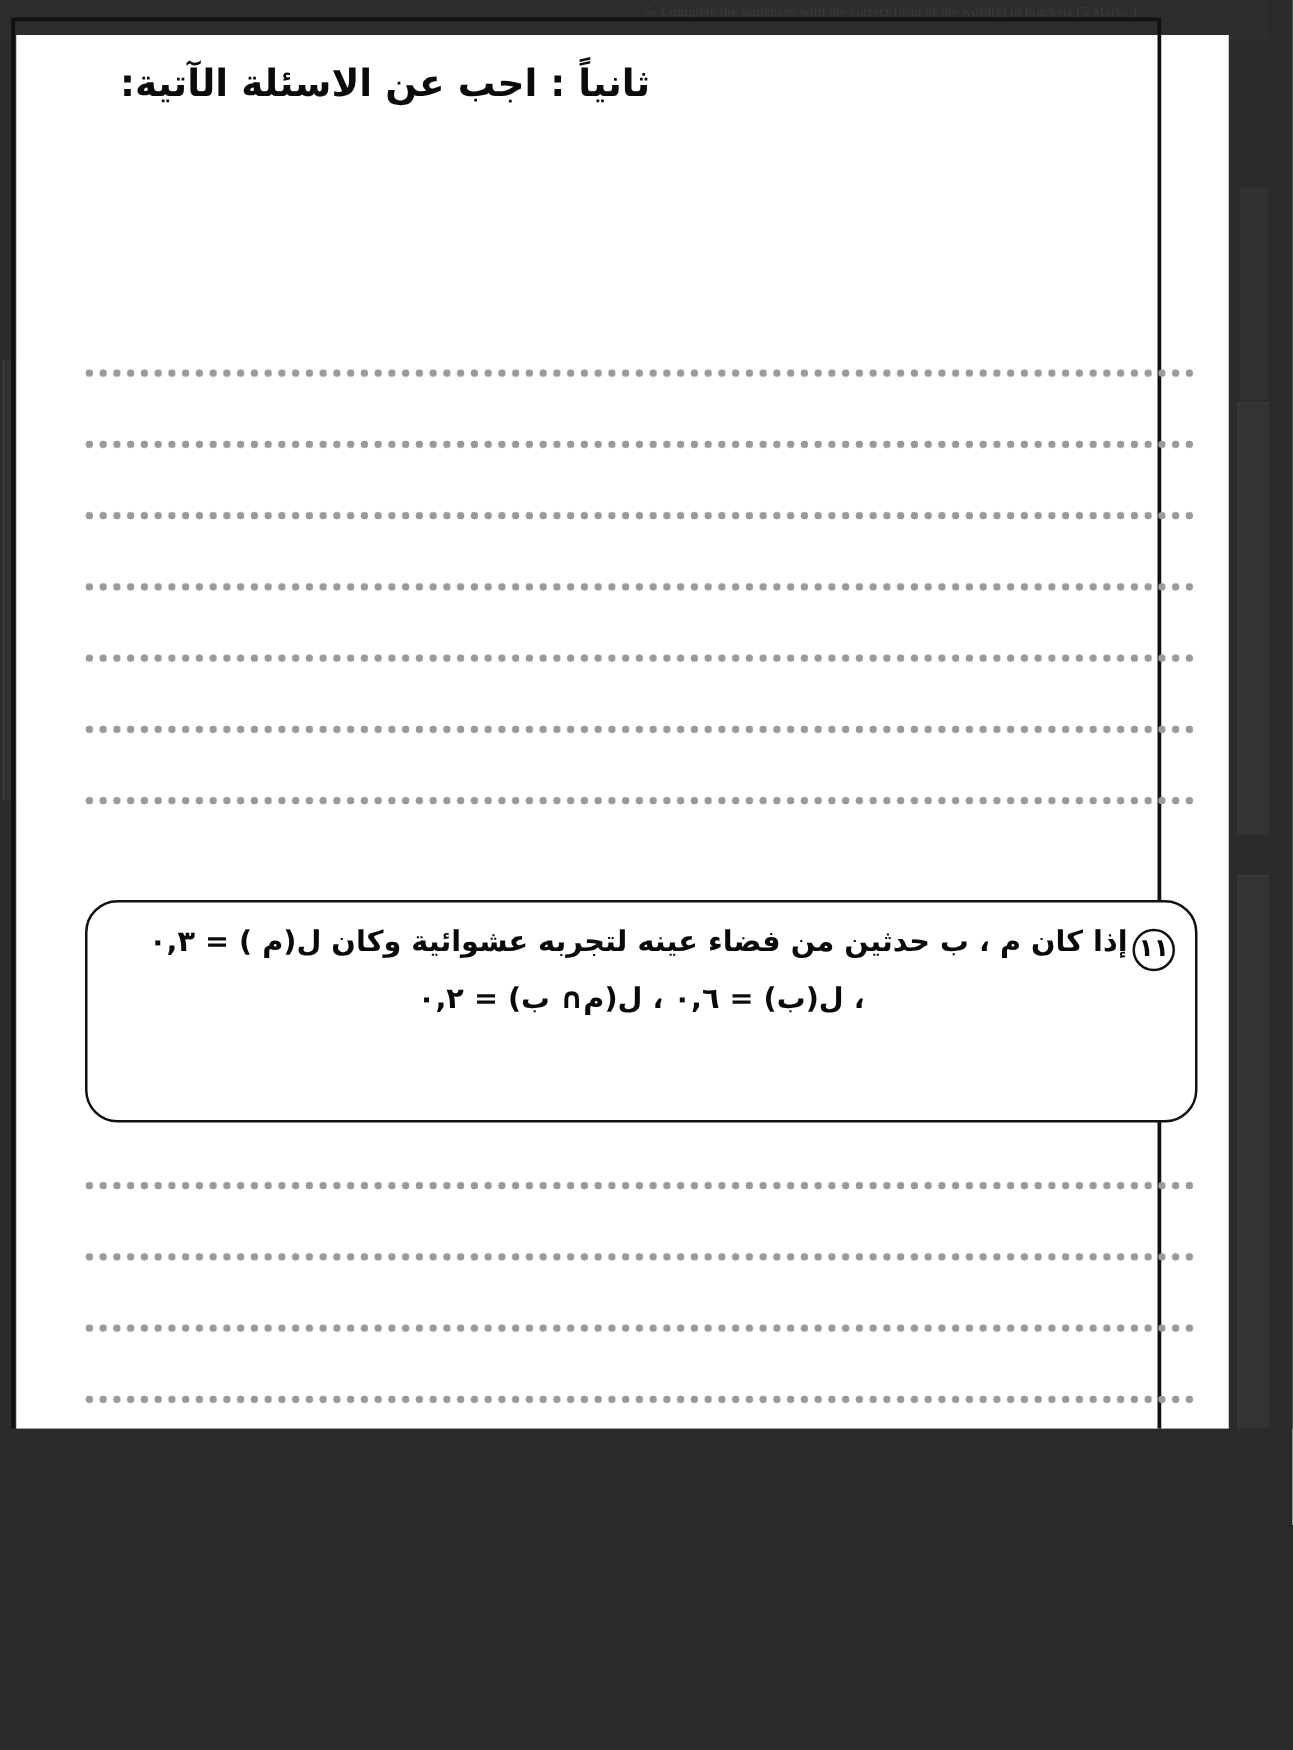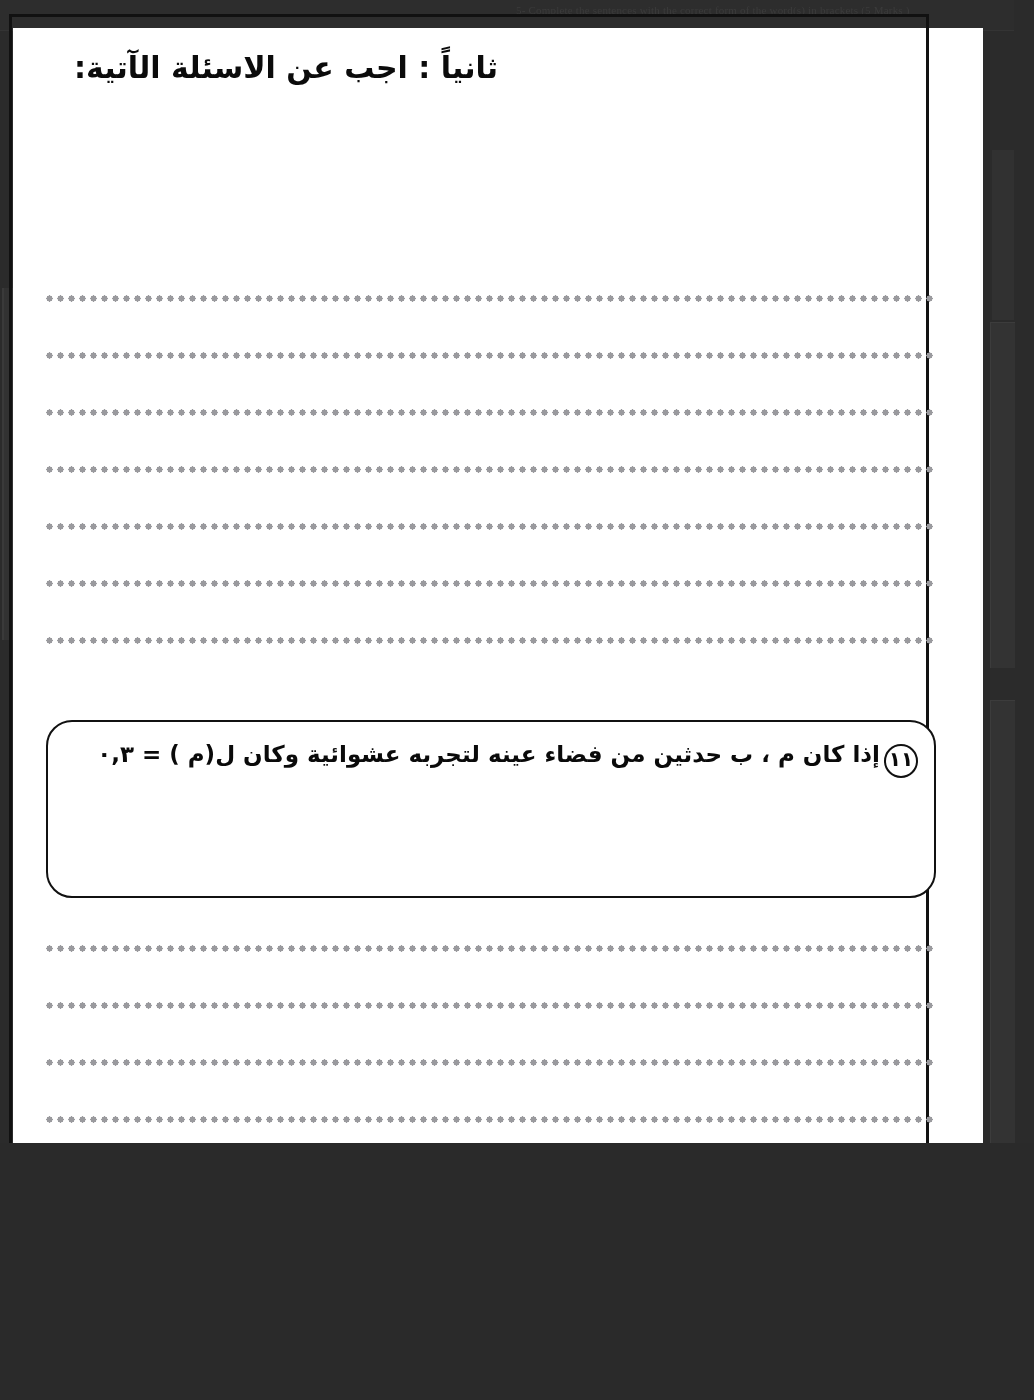--- a/index.html
+++ b/index.html
@@ -104,21 +104,21 @@
     top: 14px;    
     width: 920px;
     height: 1320px;
     border: 3px solid #111111;
     box-sizing: border-box;
   }
 
   
   .content {
     position: absolute;
-    left: 50px;
+    left: 72px;
     top: 42px;
     width: 920px;
     height: 1320px;
     box-sizing: border-box;
   }
 
   
   .section-heading {
     position: absolute;
     right: 14px;
@@ -247,20 +247,21 @@
     <div class="dotline" style="left:16px; top:367px; width:888px;"></div>
     <div class="dotline" style="left:16px; top:424px; width:888px;"></div>
     <div class="dotline" style="left:16px; top:481px; width:888px;"></div>
     <div class="dotline" style="left:16px; top:538px; width:888px;"></div>
     <div class="dotline" style="left:16px; top:595px; width:888px;"></div>
 
     <div class="qbox" style="right:14px; top:678px; width:890px; height:178px;margin-left:38px;">
       <div class="qline right">
         <span class="circnum">١١</span><span>إذا كان م ، ب  حدثين من فضاء عينه لتجربه عشوائية وكان ل(م ) = ٠,٣</span>
       </div>
+      <div class="qline center">، ل(ب) = ٠,٦ ،  ل(م∩ ب) = ٠,٢</div>
     </div>
 
     <div class="dotline" style="left:16px; top:903px; width:888px;"></div>
     <div class="dotline" style="left:16px; top:960px; width:888px;"></div>
     <div class="dotline" style="left:16px; top:1017px; width:888px;"></div>
     <div class="dotline" style="left:16px; top:1074px; width:888px;"></div>
     <div class="dotline" style="left:16px; top:1131px; width:888px;"></div>
     <div class="dotline" style="left:16px; top:1188px; width:888px;"></div>
     <div class="dotline" style="left:16px; top:1245px; width:888px;"></div>
 

